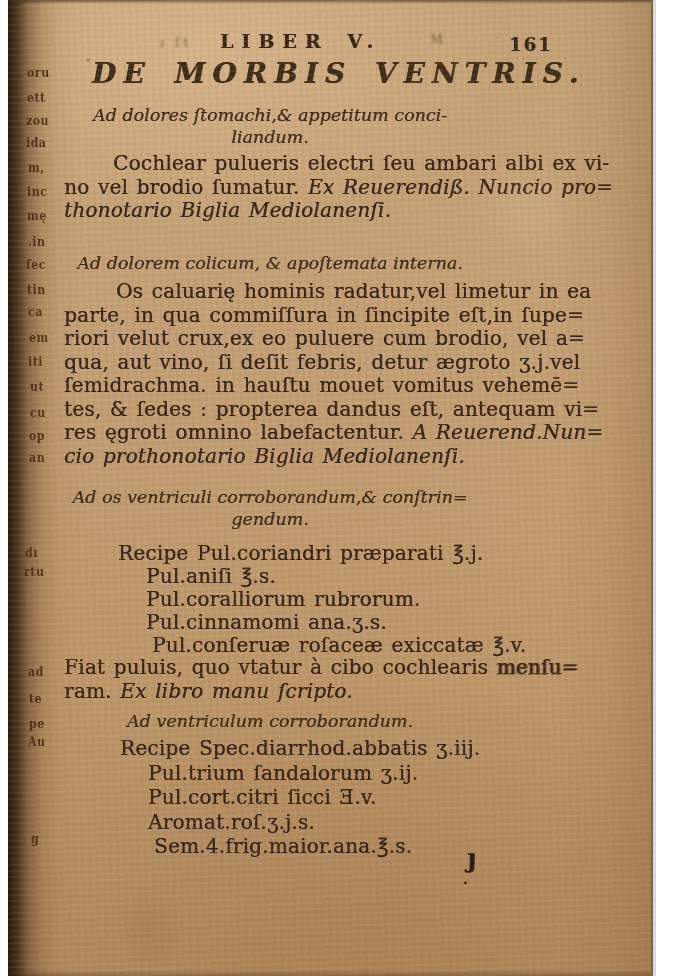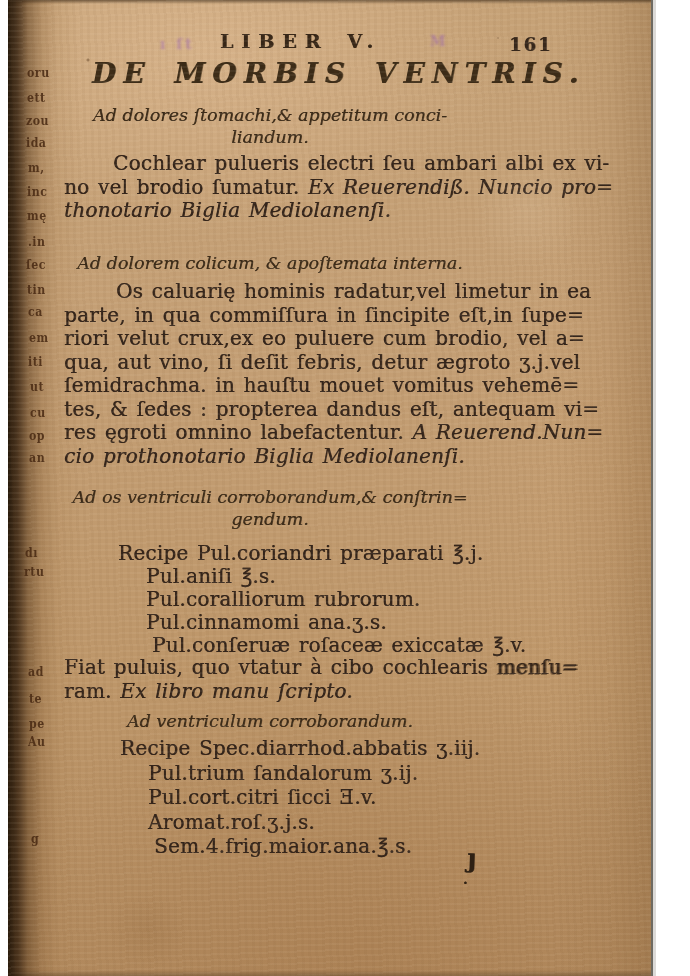--- a/index.html
+++ b/index.html
@@ -78,22 +78,22 @@
   .overlay{position:absolute;inset:0;pointer-events:none;}
   .frag{
     position:absolute;font-weight:700;font-size:11px;letter-spacing:.5px;
     color:#4a2b14;opacity:.88;filter:blur(.3px);transform:scaleY(1.12);
   }
   .stray{
     position:absolute;color:#2f2114;font-weight:700;
     text-shadow:0.6px 0 0 rgba(47,33,20,.7);
   }
   .ghost{
-    position:absolute;color:#6d28d9;opacity:.28;filter:blur(.8px);
-    font-weight:700;font-size:14px;letter-spacing:3px;
+    position:absolute;color:#000000;opacity:.28;filter:blur(.8px);
+    font-weight:700;font-size:12px;letter-spacing:3px;
   }
 </style>
 </head>
 <body>
 
 <div class="scan">
   <div class="page">
 
     <div class="running-head ink">LIBER V.</div>
 

